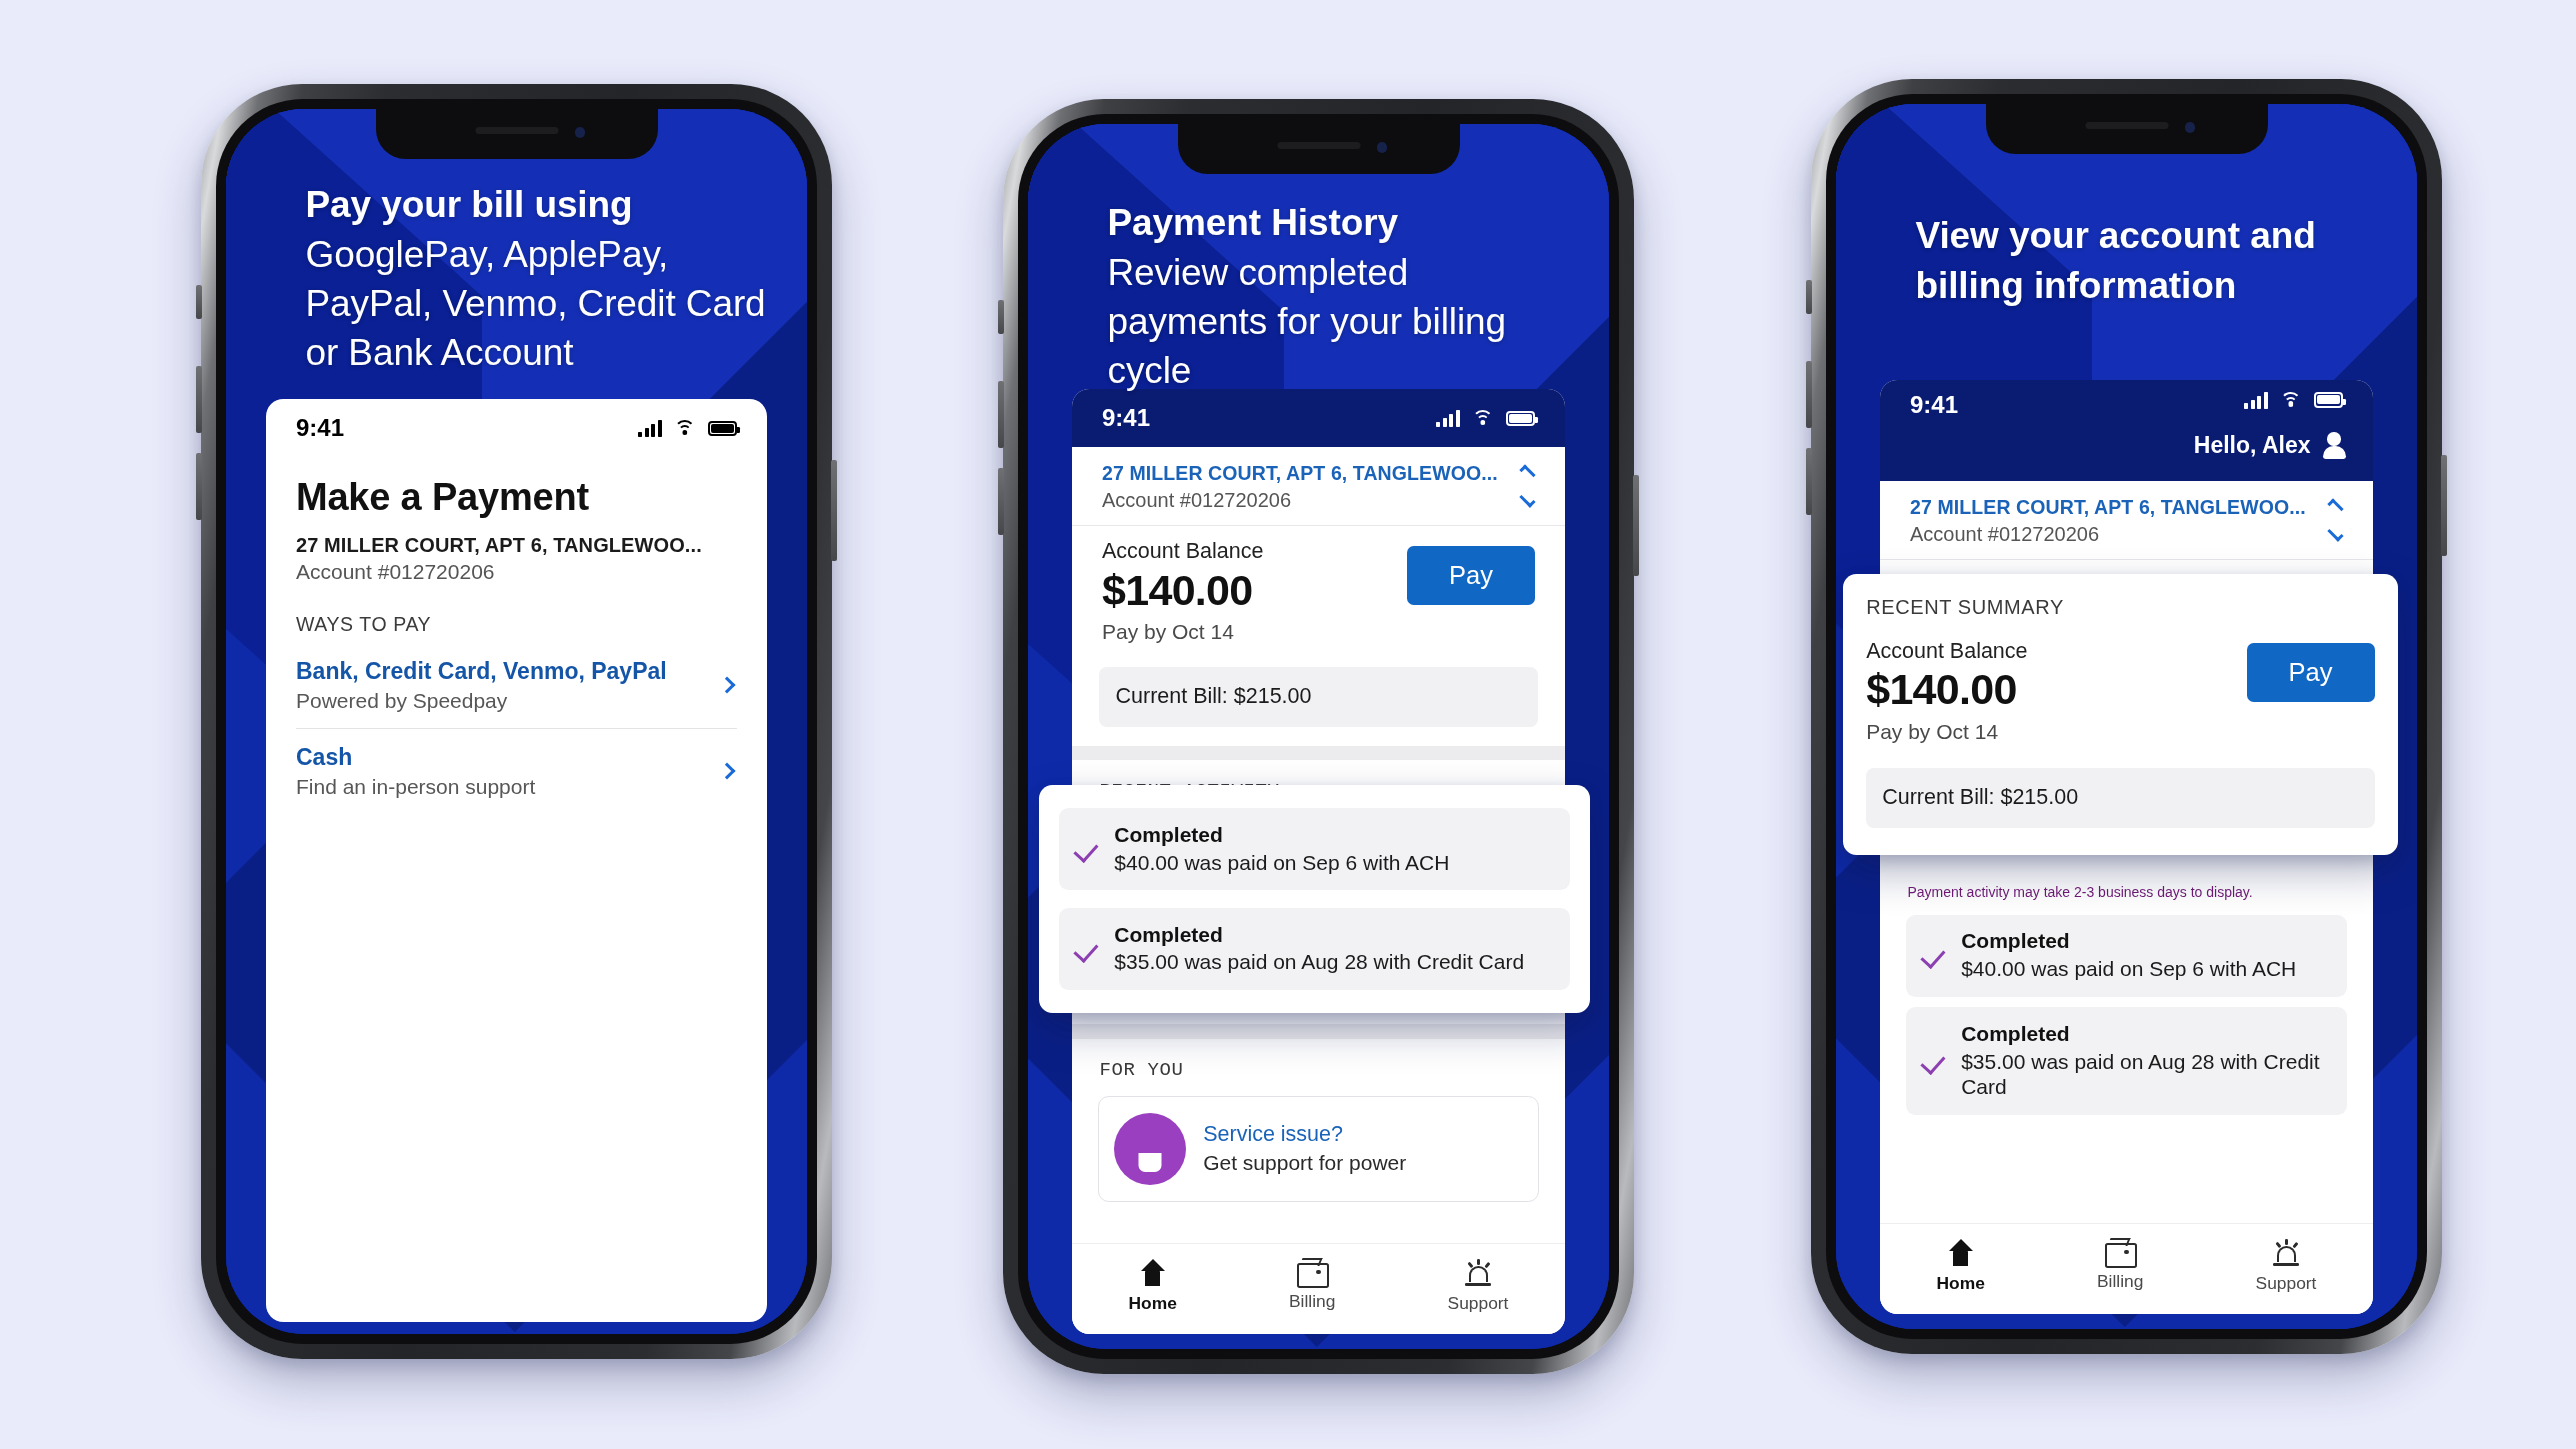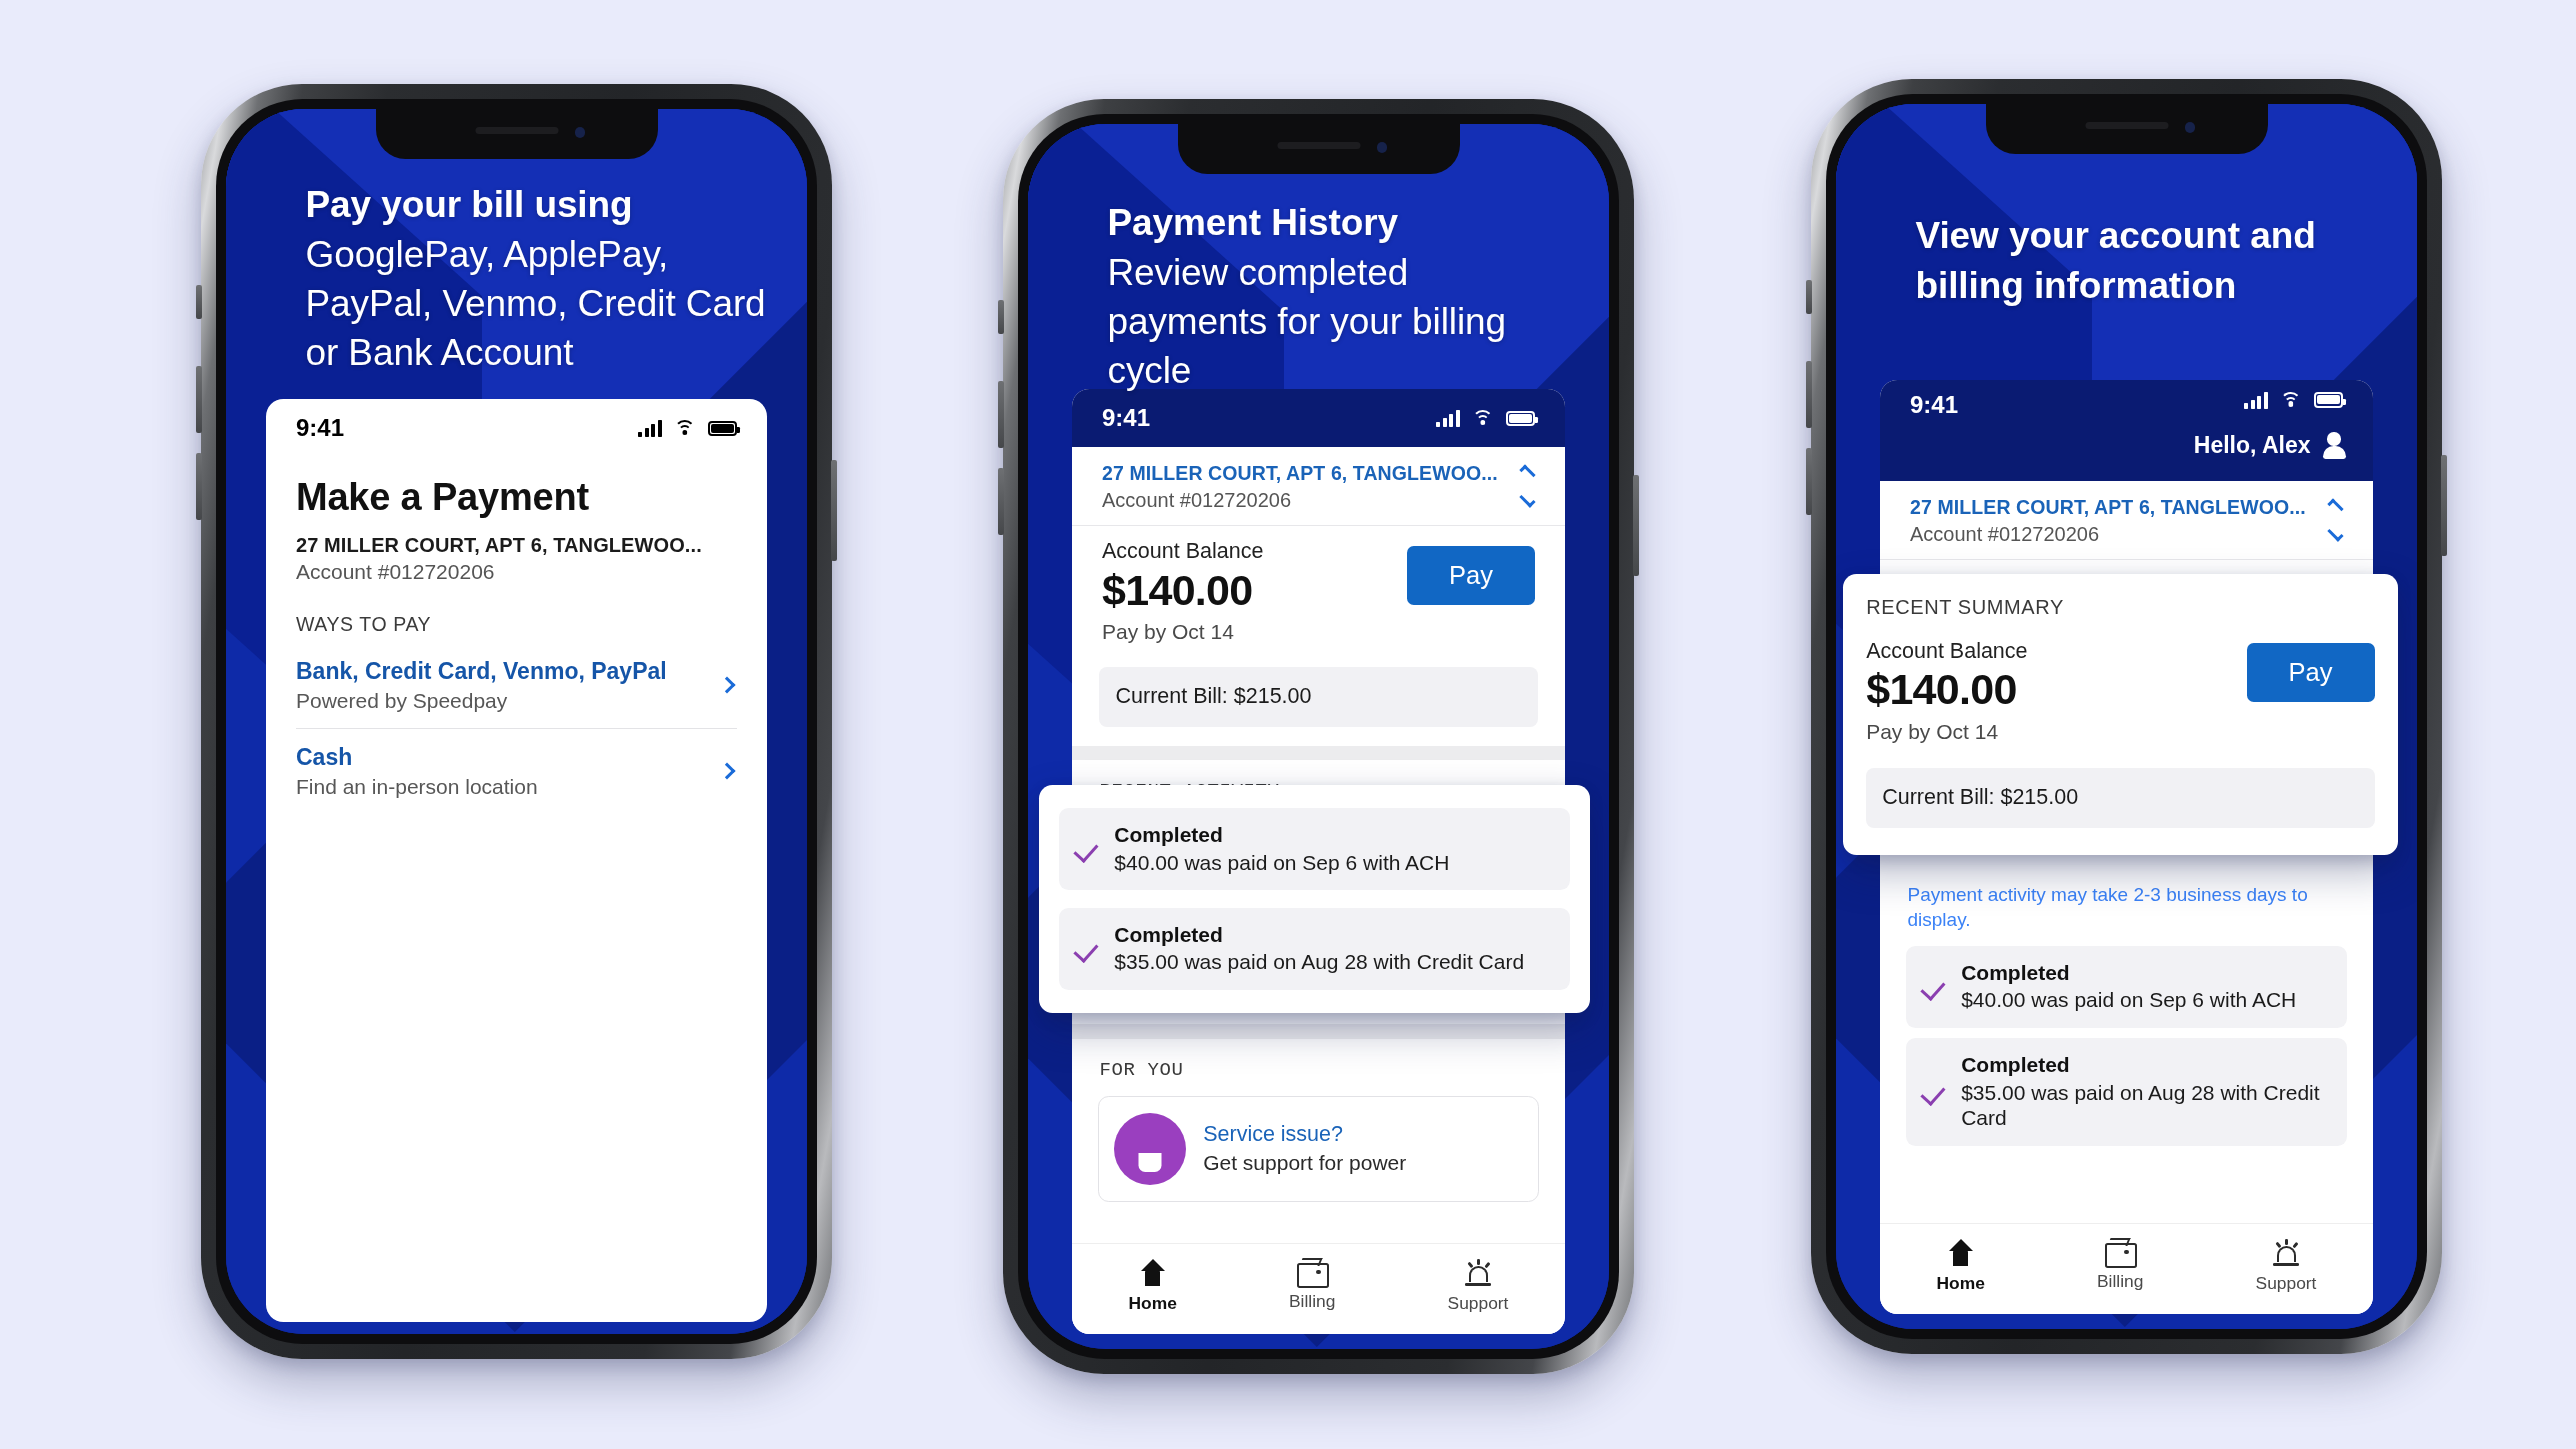--- a/index.html
+++ b/index.html
@@ -228,21 +228,21 @@
   }
   .check-ic::after {
     content:""; position:absolute; left:2.7px; top:1.3px;
     width: 10.7px; height: 19px;
     border-right: 3.4px solid #8b3fb0; border-bottom: 3.4px solid #8b3fb0;
     transform: rotate(42deg);
   }
   .act-txt .a-status { font-size: 21px; font-weight: 700; color:#111; }
   .act-txt .a-desc { font-size: 21px; color: #1b1b1b; margin-top: 2.7px; line-height: 1.22;}
 
-  .note-txt { padding: 8px 27px 2.7px; font-size: 19px; color:#3b82f6; line-height:1.3; }
+  .note-txt { padding: 8px 27px 2.7px; font-size: 14px; color:#701a75; line-height:1.3; }
 
   .foryou-card {
     margin: 9.4px 25.5px 0;
     border: 1.3px solid #e2e2e6; border-radius: 10.7px;
     display: flex; align-items: center; gap: 17.4px;
     padding: 16px 14.8px;
   }
   .bulb {
     flex:0 0 auto;
     width: 72px; height: 72px; border-radius: 50%;
@@ -369,21 +369,21 @@
 
           <div class="section-label">WAYS TO PAY</div>
 
           <div class="pay-row">
             <div class="p-title">Bank, Credit Card, Venmo, PayPal</div>
             <div class="p-sub">Powered by Speedpay</div>
             <span class="chev-r"></span>
           </div>
           <div class="pay-row">
             <div class="p-title">Cash</div>
-            <div class="p-sub">Find an in-person location</div>
+            <div class="p-sub">Find an in-person support</div>
             <span class="chev-r"></span>
           </div>
         </div>
       </div>
     </div>
   </div>
 
   <div class="phone" style="left:1003px; top:87px;margin-top:12px;">
     <div class="side-btn-l a1"></div>
     <div class="side-btn-l a2"></div>

